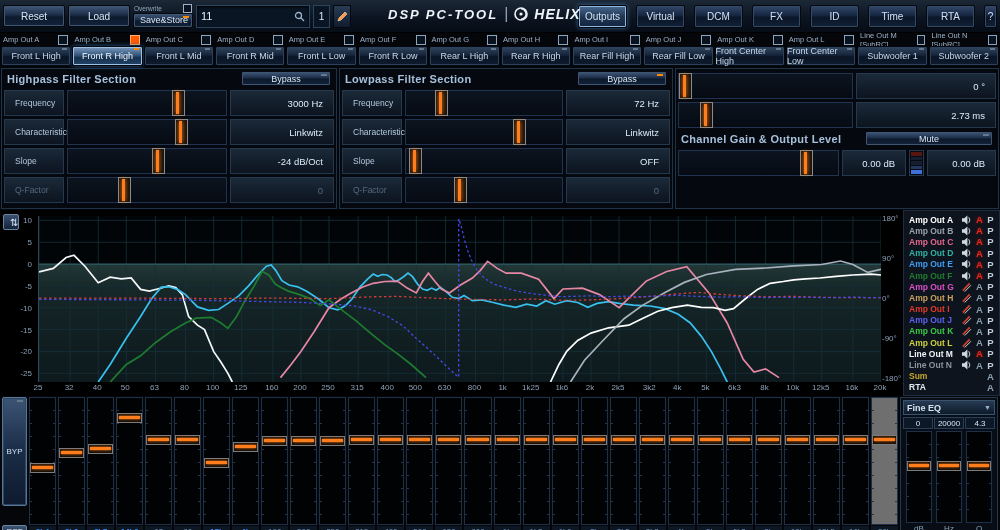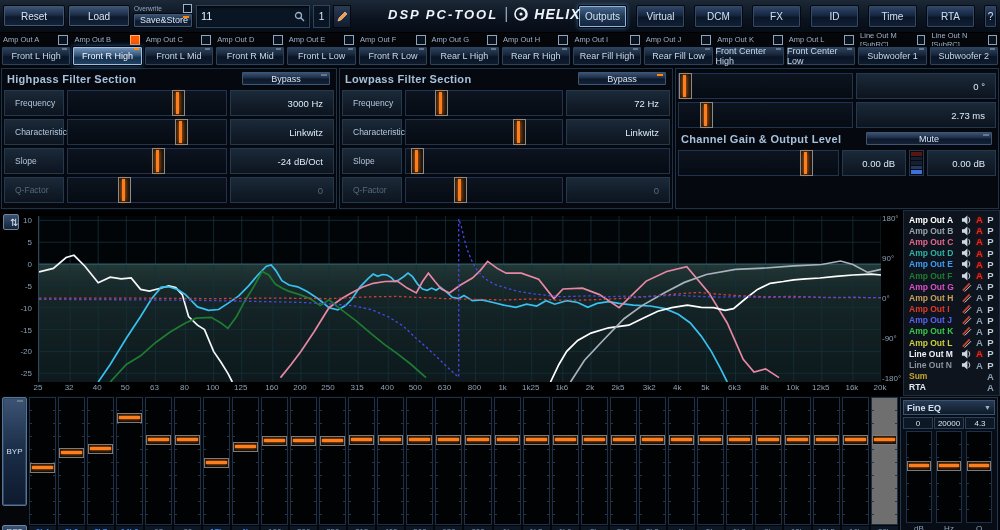--- a/index.html
+++ b/index.html
@@ -359,20 +359,21 @@
             <div class="ftrack">
               <div class="fhandle" style="left: calc(74% - 8.14px);"></div>
             </div>
             <div class="fvalue">Linkwitz</div>
           </div>
           <div class="frow">
             <div class="frow-label">Slope</div>
             <div class="ftrack">
               <div class="fhandle" style="left: calc(2% - 0.22px);"></div>
             </div>
+            <div class="fvalue">OFF</div>
           </div>
           <div class="frow disabled">
             <div class="frow-label">Q-Factor</div>
             <div class="ftrack">
               <div class="fhandle" style="left: calc(33% - 3.63px);"></div>
             </div>
             <div class="fvalue">0</div>
           </div>
         </div>
     </section>

